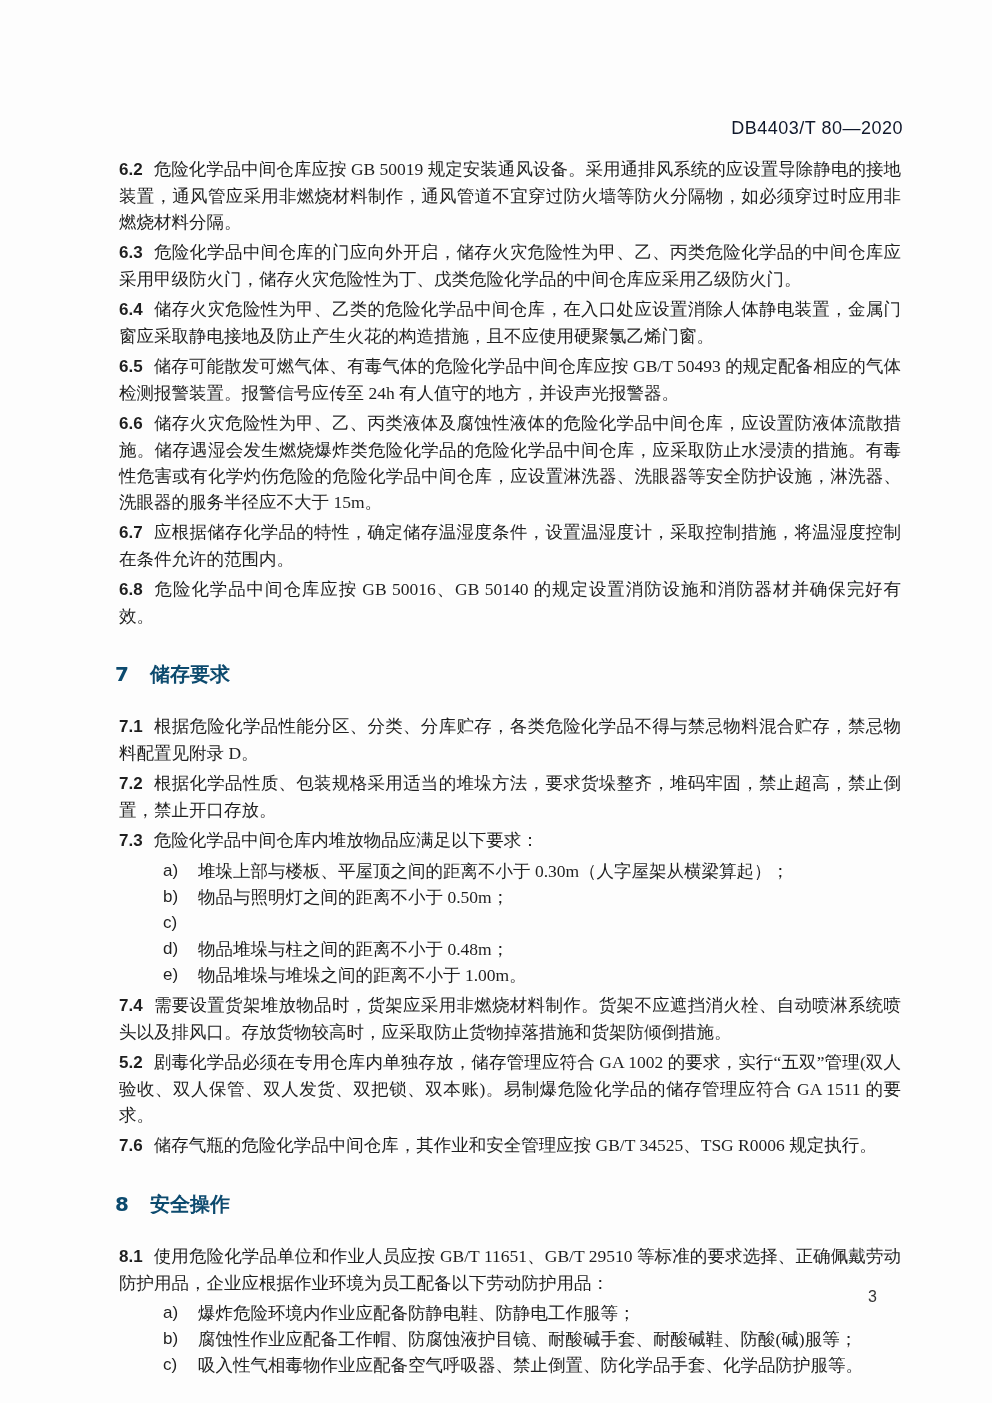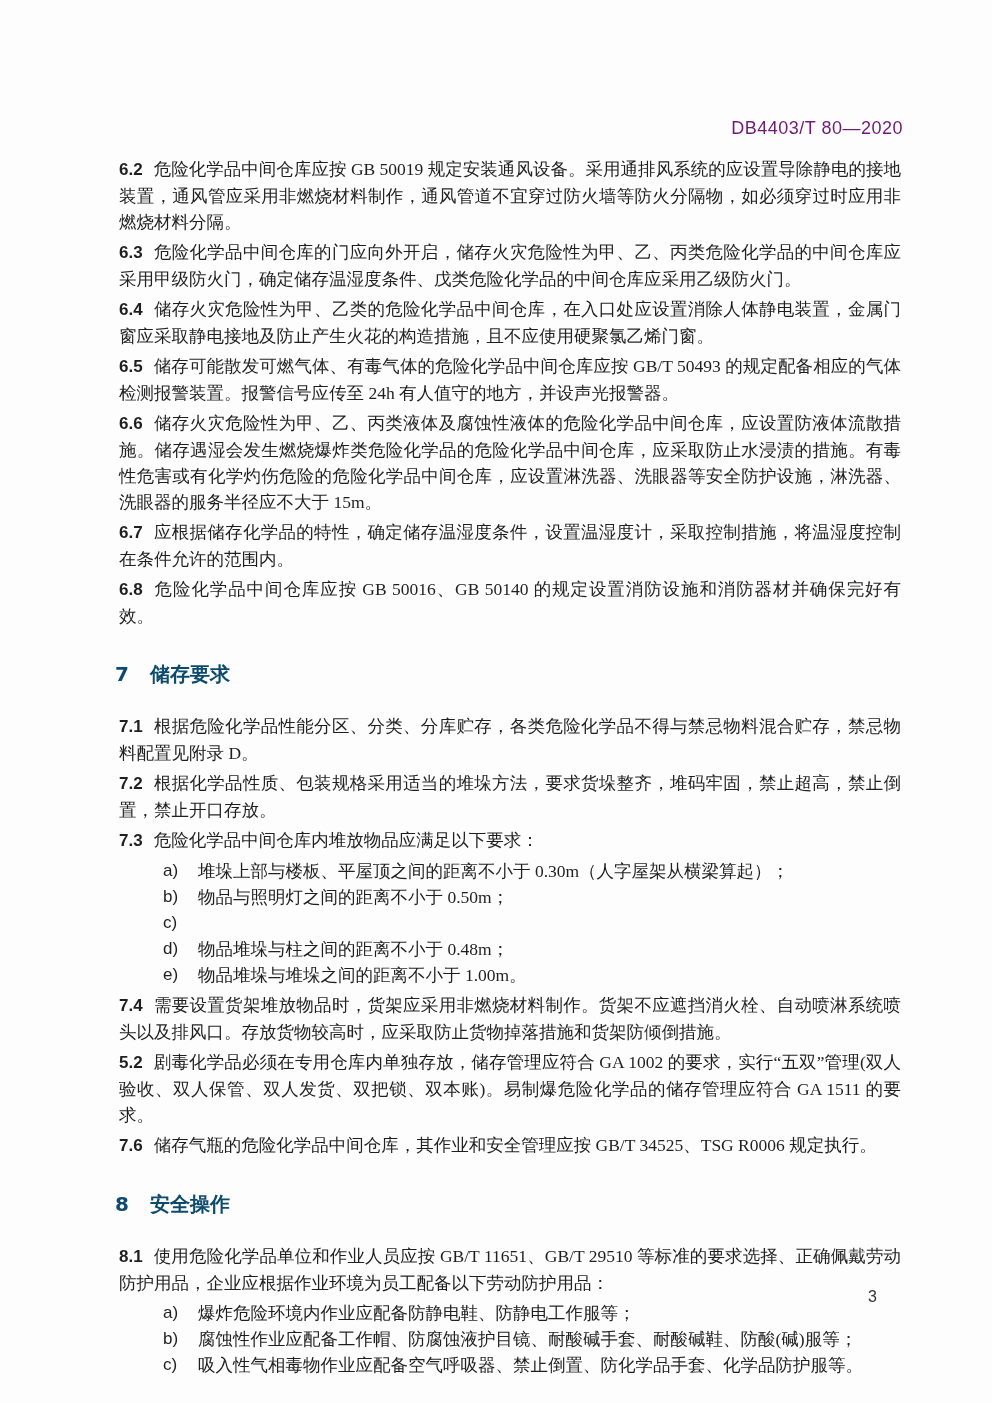--- a/index.html
+++ b/index.html
@@ -14,21 +14,21 @@
   }
   .doc-header {
     position: absolute;
     top: 118px;
     left: 115px;
     width: 788px;
     text-align: right;
     font-size: 18px;
     font-family: "Liberation Sans", sans-serif;
     letter-spacing: 0.5px;
-    color: #701a75;
+    color: #0f172a;
   }
   .content {
     position: absolute;
     top: 152px;
     left: 115px;
     width: 790px;
   }
   .clause {
     margin: 4px;
     font-size: 17.5px;
@@ -78,21 +78,21 @@
 
 <div class="page">
 
   <div class="doc-header">
     <span>DB4403/T 80—2020</span>
   </div>
 
   <div class="content">
 
     <p class="clause"><span class="cnum">6.2</span><span>危险化学品中间仓库应按 GB 50019 规定安装通风设备。采用通排风系统的应设置导除静电的接地装置，通风管应采用非燃烧材料制作，通风管道不宜穿过防火墙等防火分隔物，如必须穿过时应用非燃烧材料分隔。</span></p>
-    <p class="clause"><span class="cnum">6.3</span><span>危险化学品中间仓库的门应向外开启，储存火灾危险性为甲、乙、丙类危险化学品的中间仓库应采用甲级防火门，确定储存温湿度条件、戊类危险化学品的中间仓库应采用乙级防火门。</span></p>
+    <p class="clause"><span class="cnum">6.3</span><span>危险化学品中间仓库的门应向外开启，储存火灾危险性为甲、乙、丙类危险化学品的中间仓库应采用甲级防火门，储存火灾危险性为丁、戊类危险化学品的中间仓库应采用乙级防火门。</span></p>
     <p class="clause"><span class="cnum">6.4</span><span>储存火灾危险性为甲、乙类的危险化学品中间仓库，在入口处应设置消除人体静电装置，金属门窗应采取静电接地及防止产生火花的构造措施，且不应使用硬聚氯乙烯门窗。</span></p>
     <p class="clause"><span class="cnum">6.5</span><span>储存可能散发可燃气体、有毒气体的危险化学品中间仓库应按 GB/T 50493 的规定配备相应的气体检测报警装置。报警信号应传至 24h 有人值守的地方，并设声光报警器。</span></p>
     <p class="clause"><span class="cnum">6.6</span><span>储存火灾危险性为甲、乙、丙类液体及腐蚀性液体的危险化学品中间仓库，应设置防液体流散措施。储存遇湿会发生燃烧爆炸类危险化学品的危险化学品中间仓库，应采取防止水浸渍的措施。有毒性危害或有化学灼伤危险的危险化学品中间仓库，应设置淋洗器、洗眼器等安全防护设施，淋洗器、洗眼器的服务半径应不大于 15m。</span></p>
     <p class="clause"><span class="cnum">6.7</span><span>应根据储存化学品的特性，确定储存温湿度条件，设置温湿度计，采取控制措施，将温湿度控制在条件允许的范围内。</span></p>
     <p class="clause"><span class="cnum">6.8</span><span>危险化学品中间仓库应按 GB 50016、GB 50140 的规定设置消防设施和消防器材并确保完好有效。</span></p>
 
     <h2 class="section-heading"><span class="hnum">7</span><span>储存要求</span></h2>
 
     <p class="clause"><span class="cnum">7.1</span><span>根据危险化学品性能分区、分类、分库贮存，各类危险化学品不得与禁忌物料混合贮存，禁忌物料配置见附录 D。</span></p>
     <p class="clause"><span class="cnum">7.2</span><span>根据化学品性质、包装规格采用适当的堆垛方法，要求货垛整齐，堆码牢固，禁止超高，禁止倒置，禁止开口存放。</span></p>

